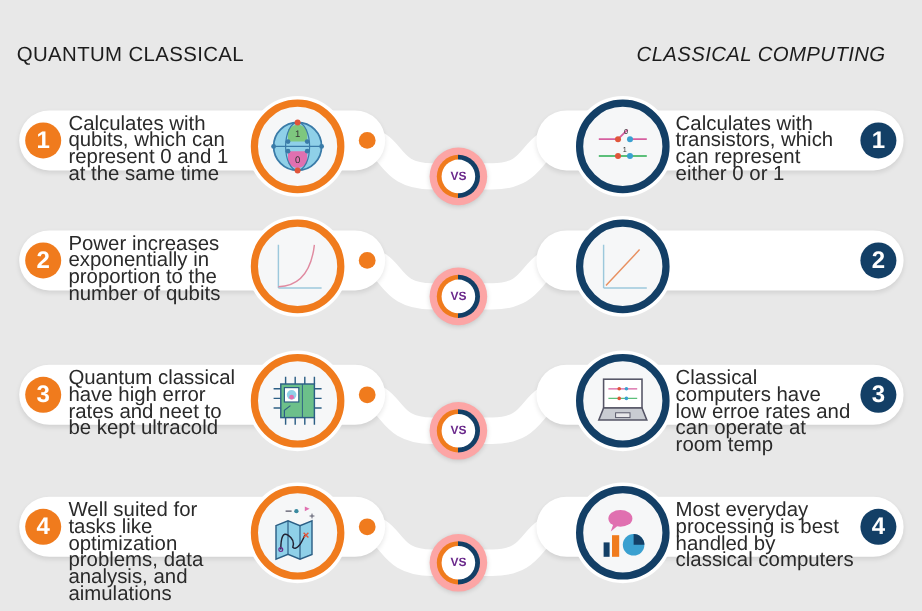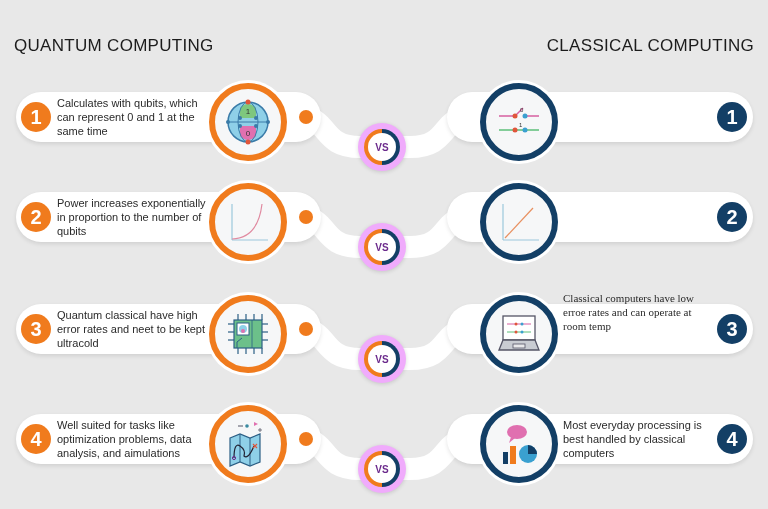--- a/index.html
+++ b/index.html
@@ -8,21 +8,21 @@
       background: #e8e8e8;
       font-family: "Liberation Sans", sans-serif;
       position: relative;
     }
     .heading {
       position: absolute; top: 36px;
       font-size: 17px; font-weight: 400; letter-spacing: 0.3px;
       color: #1c1c1c;
     }
     .heading.left { left: 14px; }
-    .heading.right { right: 14px; }
+    .heading.right { right: 30px; font-style: italic; }
 
     .row { position: absolute; left: 0; width: 768px; height: 110px; }
 
     
     .track { position: absolute; left: 0; top: 0; width: 768px; height: 110px; }
 
     .pill {
       position: absolute; height: 50px; background: #ffffff;
       border-radius: 25px;
       box-shadow: 0 2px 4px rgba(0,0,0,0.10);
@@ -33,21 +33,21 @@
     .num {
       position: absolute; width: 30px; height: 30px; border-radius: 50%;
       color: #fff; font-size: 20px; font-weight: 700;
       display: flex; align-items: center; justify-content: center;
       top: 37px;
     }
     .num.orange { background: #f07b1d; left: 21px; }
     .num.navy { background: #133f66; left: 717px; }
 
     .text {
-      position: absolute; top: 31px; font-size: 11px; line-height: 14px;
+      position: absolute; top: 31px; font-size: 17px; line-height: 14px;
       color: #2a2a2a; width: 150px;
     }
     .text.left { left: 57px; }
     .text.right { left: 563px; width: 150px; }
 
     .icon-circle {
       position: absolute; width: 66px; height: 66px; border-radius: 50%;
       background: #f6f7f8; top: 18px;
       display: flex; align-items: center; justify-content: center;
     }
@@ -55,39 +55,39 @@
     .icon-circle.navy { left: 480px; border: 6px solid #133f66; box-shadow: 0 0 0 3px #fff; }
 
     .dot {
       position: absolute; width: 14px; height: 14px; border-radius: 50%; top: 45px;
     }
     .dot.orange { background: #f07b1d; left: 299px; }
     .dot.navy { background: #133f66; left: 454px; }
 
     .vs {
       position: absolute; left: 358px; top: 58px; width: 48px; height: 48px;
-      border-radius: 50%; background: #f0abfc;
+      border-radius: 50%; background: #fca5a5;
       box-shadow: 0 1px 4px rgba(0,0,0,0.15);
       display: flex; align-items: center; justify-content: center;
     }
     .vs-ring {
       width: 36px; height: 36px; border-radius: 50%;
       background: conic-gradient(#133f66 0 50%, #f07b1d 50% 100%);
       display: flex; align-items: center; justify-content: center;
     }
     .vs-inner {
       width: 28px; height: 28px; border-radius: 50%; background: #fff;
       display: flex; align-items: center; justify-content: center;
       font-size: 10px; font-weight: 700; color: #6b2a8c;
     }
   </style>
 </head>
 <body>
 
-<div class="heading left">QUANTUM COMPUTING</div>
+<div class="heading left">QUANTUM CLASSICAL</div>
 <div class="heading right">CLASSICAL COMPUTING</div>
 
 <div class="row" style="top:65px;">
   <svg class="track" viewBox="0 0 768 110">
     <path d="M300 52 C330 52 320 82 360 82 L410 82 C450 82 440 52 470 52" stroke="#ffffff" stroke-width="22" fill="none" stroke-linecap="round"></path>
   </svg>
   <div class="pill left"></div>
   <div class="num orange">1</div>
   <div class="text left">Calculates with qubits, which can represent 0 and 1 at the same time</div>
   <div class="icon-circle orange">
@@ -124,20 +124,21 @@
       <line x1="30" y1="18" x2="44" y2="18" stroke="#d65fa0" stroke-width="1.5"></line>
       <circle cx="20" cy="18" r="2.5" fill="#e0553a"></circle>
       <circle cx="30" cy="18" r="2.5" fill="#3aa0d0"></circle>
       <line x1="4" y1="32" x2="44" y2="32" stroke="#5cbf7a" stroke-width="1.5"></line>
       <circle cx="20" cy="32" r="2.5" fill="#e0553a"></circle>
       <circle cx="30" cy="32" r="2.5" fill="#3aa0d0"></circle>
       <text x="25" y="14" font-size="6" fill="#333" font-family="Liberation Sans, sans-serif">0</text>
       <text x="24" y="29" font-size="6" fill="#333" font-family="Liberation Sans, sans-serif">1</text>
     </svg>
   </div>
+  <div class="text right">Calculates with transistors, which can represent either 0 or 1</div>
   <div class="num navy">1</div>
 </div>
 
 <div class="row" style="top:175px;">
   <svg class="track" viewBox="0 0 768 110">
     <path d="M300 42 C330 42 320 72 360 72 L410 72 C450 72 440 42 470 42" stroke="#ffffff" stroke-width="22" fill="none" stroke-linecap="round"></path>
   </svg>
   <div class="pill left" style="top:17px;"></div>
   <div class="num orange" style="top:27px;">2</div>
   <div class="text left" style="top:21px;">Power increases exponentially in proportion to the number of qubits</div>
@@ -213,21 +214,21 @@
       <line x1="12" y1="14" x2="36" y2="14" stroke="#d65fa0" stroke-width="1"></line>
       <line x1="12" y1="22" x2="36" y2="22" stroke="#5cbf7a" stroke-width="1"></line>
       <circle cx="21" cy="14" r="1.5" fill="#e0553a"></circle>
         <circle cx="27" cy="14" r="1.5" fill="#3aa0d0"></circle>
       <circle cx="21" cy="22" r="1.5" fill="#e0553a"></circle>
         <circle cx="27" cy="22" r="1.5" fill="#3aa0d0"></circle>
       <path d="M4 40 L8 30 L40 30 L44 40 Z" fill="#c9ccd2" stroke="#556" stroke-width="1.3"></path>
       <rect x="18" y="34" width="12" height="4" fill="#e8e8ea" stroke="#556" stroke-width="0.8"></rect>
     </svg>
   </div>
-  <div class="text right" style="top:6px;font-family:Liberation Serif, serif;">Classical computers have low erroe rates and can operate at room temp</div>
+  <div class="text right" style="top:23px;">Classical computers have low erroe rates and can operate at room temp</div>
   <div class="num navy" style="top:29px;">3</div>
 </div>
 
 <div class="row" style="top:395px;">
   <svg class="track" viewBox="0 0 768 110">
     <path d="M300 44 C330 44 320 74 360 74 L410 74 C450 74 440 44 470 44" stroke="#ffffff" stroke-width="22" fill="none" stroke-linecap="round"></path>
   </svg>
   <div class="pill left" style="top:19px;"></div>
   <div class="num orange" style="top:29px;">4</div>
   <div class="text left" style="top:23px;">Well suited for tasks like optimization problems, data analysis, and aimulations</div>

